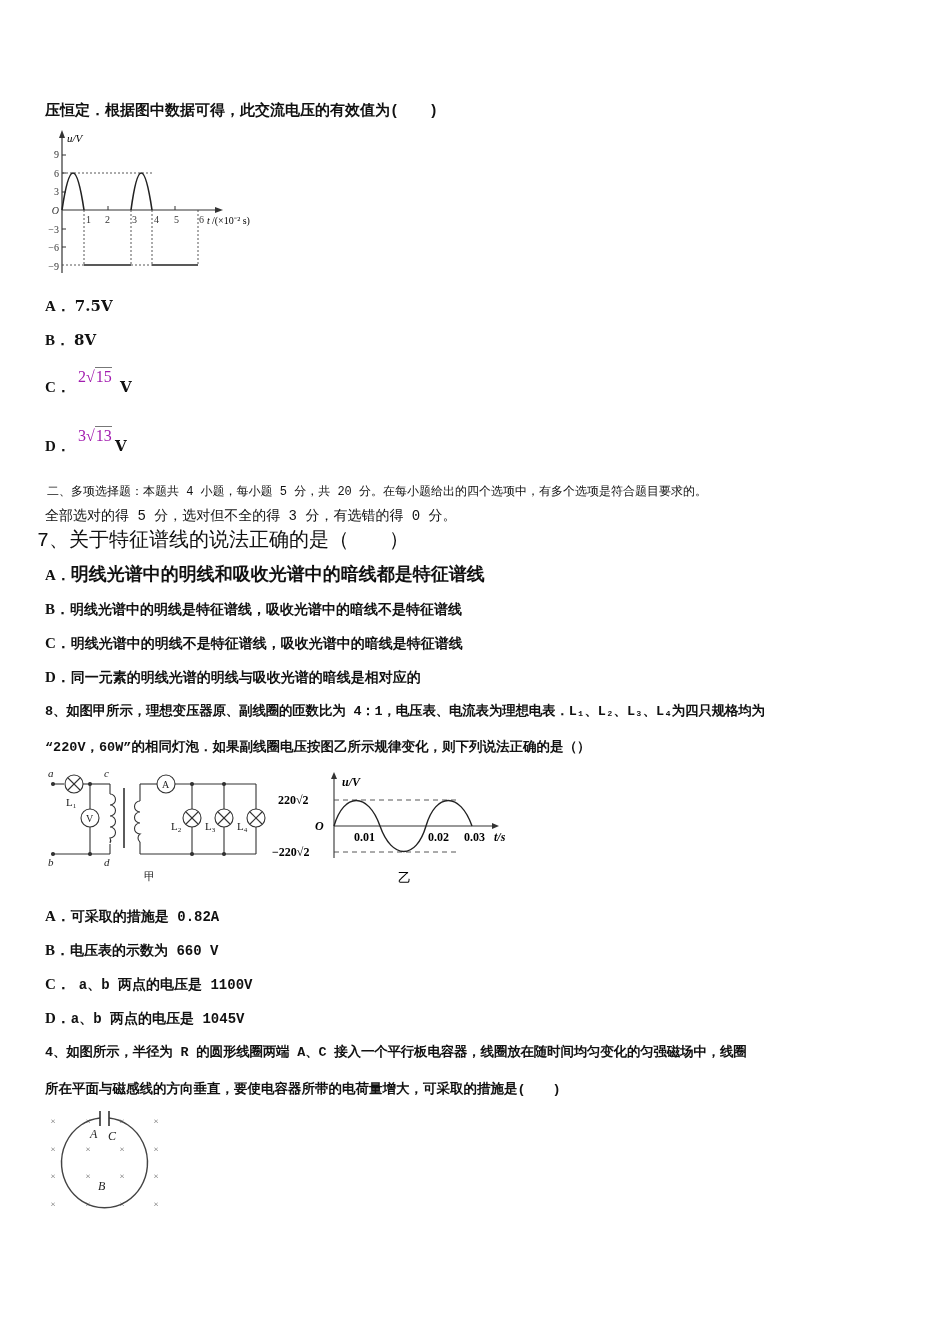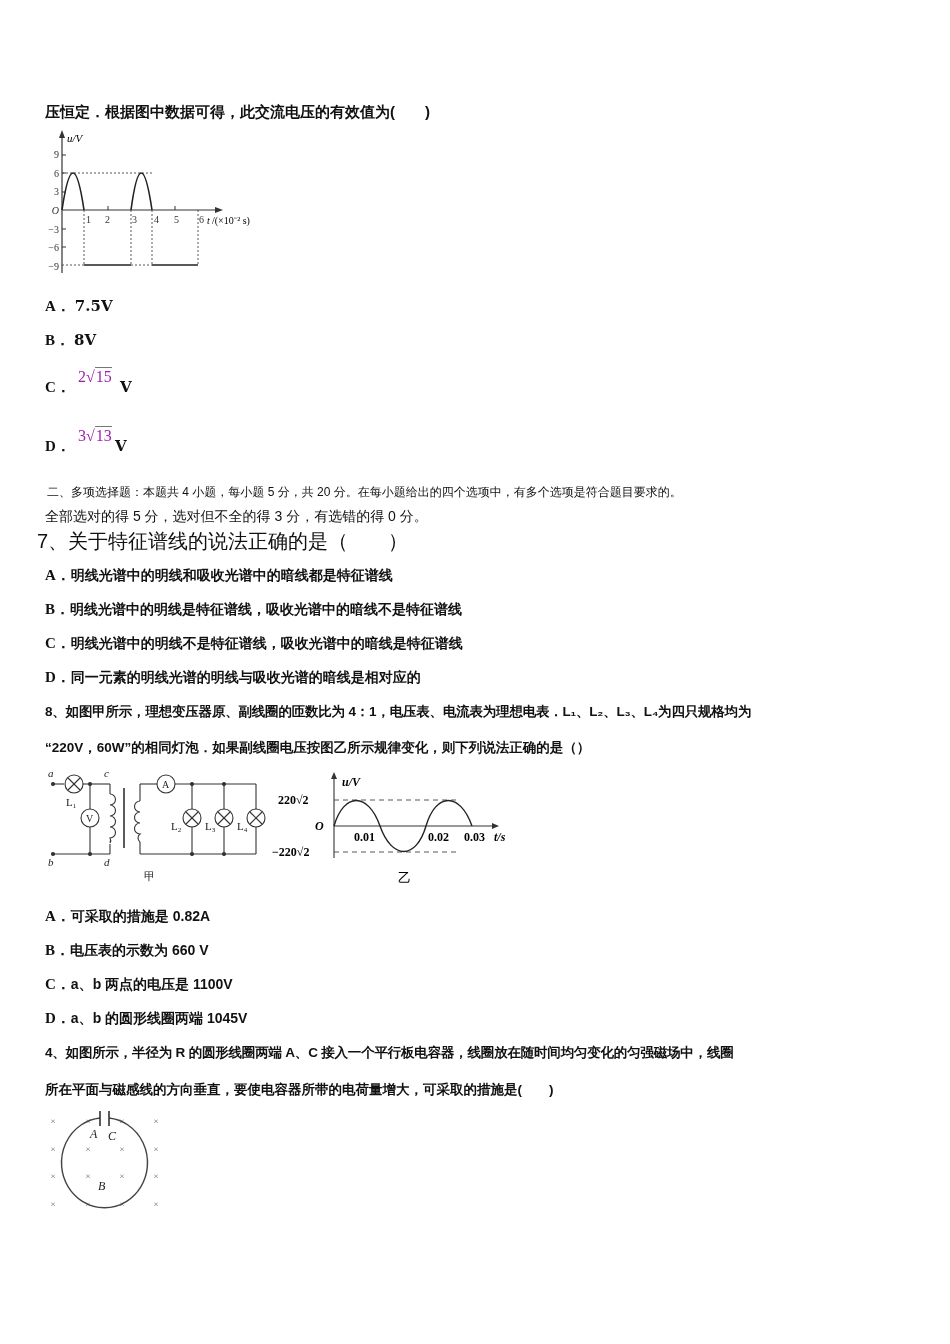--- a/index.html
+++ b/index.html
@@ -2,21 +2,21 @@
 <html><head>
 <meta charset="utf-8">
 <style>
   html, body { margin: 0; padding: 0; background: #ffffff; }
   body { width: 950px; height: 1344px; position: relative; overflow: hidden;
          font-family: "DejaVu Serif", "Liberation Serif", serif; color: #111; }
   .abs { position: absolute; }
   .txt { font-size: 15px; line-height: 20px; white-space: nowrap; }
   .bold { font-weight: bold; }
   .opt-letter { font-family: "Liberation Serif", serif; font-weight: bold; font-size: 15px; }
-  .sans { font-family: Liberation Sans, sans-serif; }
+  .sans { font-family: Liberation Mono, monospace; }
   .mathv { font-family: "Liberation Serif", serif; font-size: 16px; color: #a21caf; font-weight: normal; }
   .sqrt { border-top: 1px solid #777; padding-left: 1px; }
   svg text { font-family: "Liberation Serif", serif; }
   .opt-row { display: flex; align-items: baseline; }
 </style>
 </head>
 <body>
 
 <div class="abs txt bold sans" style="left:45px; top:102px; font-size:15px;">压恒定．根据图中数据可得，此交流电压的有效值为(　　)</div>
 
@@ -94,21 +94,21 @@
   <span class="abs mathv" style="left:33px; top:0;"><span>3</span>√<span class="sqrt">13</span></span>
   <span class="abs bold" style="left:70px; top:10px;">V</span>
 </div>
 
 <div class="abs txt sans" style="left:47px; top:482px; font-size:12px;">二、多项选择题：本题共 4 小题，每小题 5 分，共 20 分。在每小题给出的四个选项中，有多个选项是符合题目要求的。</div>
 <div class="abs txt sans" style="left:45px; top:506px; font-size:14px;">全部选对的得 5 分，选对但不全的得 3 分，有选错的得 0 分。</div>
 
 <div class="abs txt sans" style="left:37px; top:531px; font-size:20px;text-align:right;">7、关于特征谱线的说法正确的是（　　）</div>
 <div class="abs txt opt-row" style="left:45px; top:565px;">
   <span class="opt-letter">A．</span>
-  <span class="bold sans" style="font-size:14px;">明线光谱中的明线和吸收光谱中的暗线都是特征谱线</span>
+  <span class="bold sans" style="font-size:18px;">明线光谱中的明线和吸收光谱中的暗线都是特征谱线</span>
 </div>
 <div class="abs txt opt-row" style="left:45px; top:599px;">
   <span class="opt-letter">B．</span>
   <span class="bold sans" style="font-size:14px;">明线光谱中的明线是特征谱线，吸收光谱中的暗线不是特征谱线</span>
 </div>
 <div class="abs txt opt-row" style="left:45px; top:633px;">
   <span class="opt-letter">C．</span>
   <span class="bold sans" style="font-size:14px;">明线光谱中的明线不是特征谱线，吸收光谱中的暗线是特征谱线</span>
 </div>
 <div class="abs txt opt-row" style="left:45px; top:667px;">
@@ -209,25 +209,25 @@
 <div class="abs txt opt-row" style="left:45px; top:906px;">
   <span class="opt-letter">A．</span>
   <span class="bold sans" style="font-size:14px;">可采取的措施是 0.82A</span>
 </div>
 <div class="abs txt opt-row" style="left:45px; top:940px;">
   <span class="opt-letter">B．</span>
   <span class="bold sans" style="font-size:14px;">电压表的示数为 660 V</span>
 </div>
 <div class="abs txt opt-row" style="left:45px; top:974px;">
   <span class="opt-letter">C．</span>
-  <span class="bold sans" style="font-size:14px;">a、b 两点的电压是 1100V</span>
+  <span class="bold sans" style="font-size:14px;margin-left:8px;">a、b 两点的电压是 1100V</span>
 </div>
 <div class="abs txt opt-row" style="left:45px; top:1008px;">
   <span class="opt-letter">D．</span>
-  <span class="bold sans" style="font-size:14px;">a、b 的圆形线圈两端 1045V</span>
+  <span class="bold sans" style="font-size:14px;">a、b 两点的电压是 1045V</span>
 </div>
 
 <div class="abs txt sans bold" style="left:45px; top:1043px; font-size:13.5px; letter-spacing:-0.2px;">4、如图所示，半径为 R 的圆形线圈两端 A、C 接入一个平行板电容器，线圈放在随时间均匀变化的匀强磁场中，线圈</div>
 <div class="abs txt sans bold" style="left:45px; top:1080px; font-size:13.5px;">所在平面与磁感线的方向垂直，要使电容器所带的电荷量增大，可采取的措施是(　　)</div>
 
 <svg class="abs" style="left:40px; top:1106px;" width="130" height="108">
   <g font-size="9" fill="#666" text-anchor="middle">
     <text x="13" y="18">×</text>
       <text x="48" y="18">×</text>
       <text x="82" y="18">×</text>

